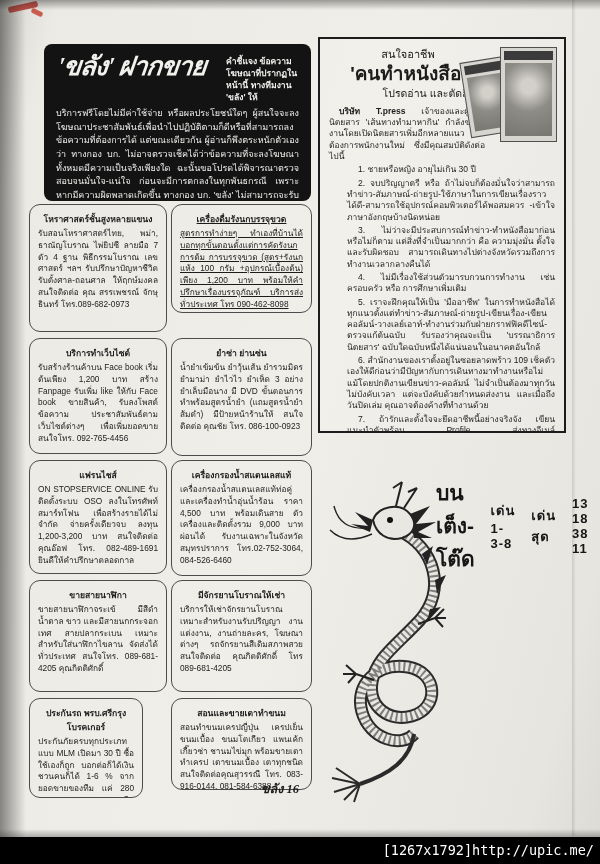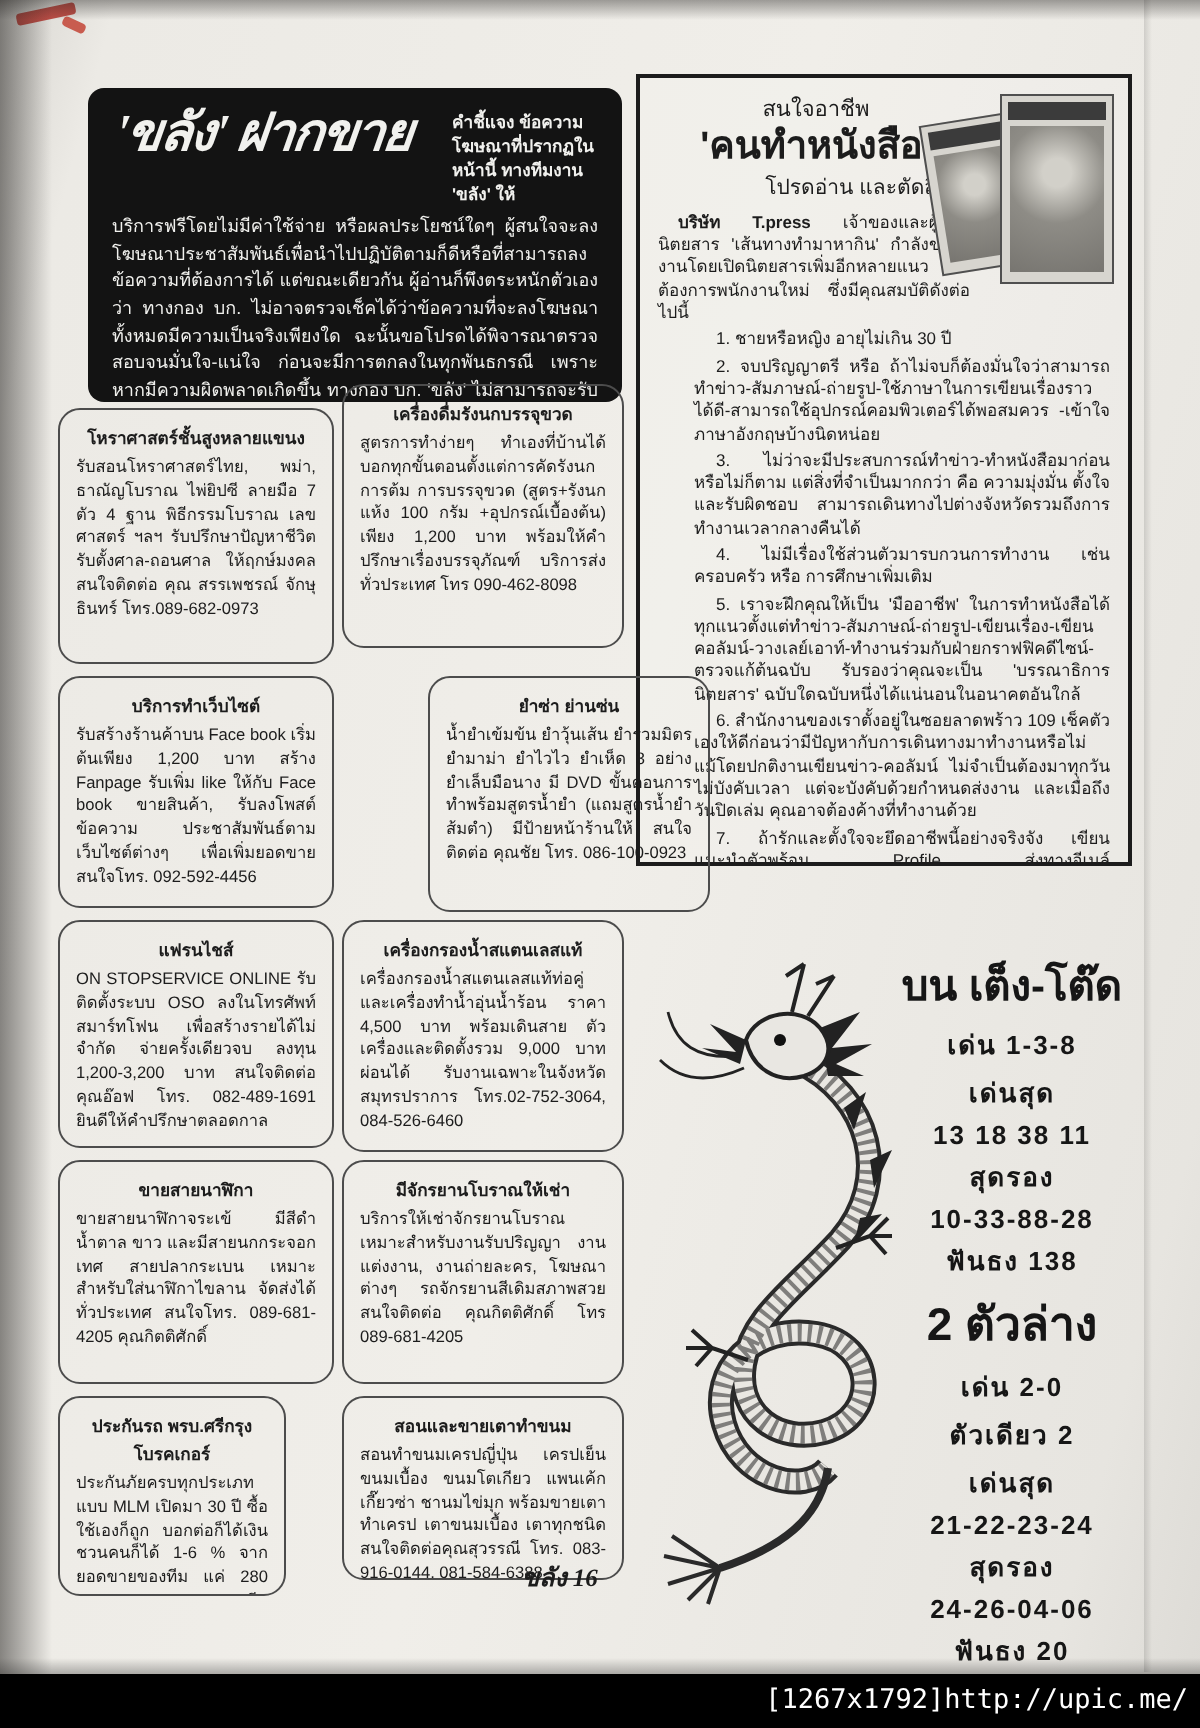--- a/index.html
+++ b/index.html
@@ -51,21 +51,21 @@
   .cover .photo{position:absolute;left:4px;right:4px;top:15px;bottom:5px;
     background:radial-gradient(circle at 50% 32%,#d2d0c9 13%,#8e8c86 46%,#777570 100%);}
   .cover1{width:46px;height:76px;left:4px;top:12px;transform:rotate(-9deg);}
   .cover2{width:57px;height:95px;right:0;top:0;}
 
   
   .lotto-title{position:absolute;left:326px;top:437px;width:248px;text-align:center;
     font-size:31px;font-weight:900;letter-spacing:0;color:#0d0d0d;
     text-shadow:1px 0 #0d0d0d,0 1px #0d0d0d;}
   .lotto-col{position:absolute;left:436px;top:476px;width:140px;display:flex;
-    flex-direction:column;align-items:center;gap:3px;font-weight:bold;color:#161616;}
+    flex-direction:row;align-items:center;gap:16px;font-weight:bold;color:#161616;}
   .lotto-line{font-size:13px;letter-spacing:1px;}
   .lotto-line.xl{font-size:21px;letter-spacing:0;}
   .lotto-line.xxl{font-size:23px;letter-spacing:0;}
   .dragon{position:absolute;left:318px;top:468px;}
 
   .pagefoot{position:absolute;left:261px;top:779px;font-weight:bold;font-style:italic;
     font-size:12.5px;font-family:"Liberation Serif",serif;text-align:right;}
 
   .watermark{position:absolute;left:0;right:0;bottom:0;height:27px;background:#000;color:#fff;
     font-family:"DejaVu Sans Mono",monospace;font-size:13.5px;text-align:right;
@@ -111,40 +111,40 @@
     <div class="job-item">7. ถ้ารักและตั้งใจจะยึดอาชีพนี้อย่างจริงจัง เขียนแนะนำตัวพร้อม Profile ส่งทางอีเมล์ poonphet@hotmail.com ภายในไม่เกินสิ้นเดือนกุมภาพันธ์ 2557 ทางเราจะนัดสัมภาษณ์คุณโดยเร็วที่สุด</div>
 
   </div>
 
   <div class="adbox" style="left:29px;top:204px;width:138px;height:128px;">
     <div class="ad-title">โหราศาสตร์ชั้นสูงหลายแขนง</div>
     <div class="ad-body">รับสอนโหราศาสตร์ไทย, พม่า, ธาณัญโบราณ ไพ่ยิปซี ลายมือ 7 ตัว 4 ฐาน พิธีกรรมโบราณ เลขศาสตร์ ฯลฯ รับปรึกษาปัญหาชีวิต รับตั้งศาล-ถอนศาล ให้ฤกษ์มงคล สนใจติดต่อ คุณ สรรเพชรณ์ จักษุธินทร์ โทร.089-682-0973</div>
   </div>
   <div class="adbox" style="left:29px;top:338px;width:138px;height:116px;">
     <div class="ad-title">บริการทำเว็บไซต์</div>
-    <div class="ad-body">รับสร้างร้านค้าบน Face book เริ่มต้นเพียง 1,200 บาท สร้าง Fanpage รับเพิ่ม like ให้กับ Face book ขายสินค้า, รับลงโพสต์ข้อความ ประชาสัมพันธ์ตามเว็บไซต์ต่างๆ เพื่อเพิ่มยอดขาย สนใจโทร. 092-592-4456</div>
+    <div class="ad-body">รับสร้างร้านค้าบน Face book เริ่มต้นเพียง 1,200 บาท สร้าง Fanpage รับเพิ่ม like ให้กับ Face book ขายสินค้า, รับลงโพสต์ข้อความ ประชาสัมพันธ์ตามเว็บไซต์ต่างๆ เพื่อเพิ่มยอดขาย สนใจโทร. 092-765-4456</div>
   </div>
   <div class="adbox" style="left:29px;top:460px;width:138px;height:114px;">
     <div class="ad-title">แฟรนไชส์</div>
     <div class="ad-body">ON STOPSERVICE ONLINE รับติดตั้งระบบ OSO ลงในโทรศัพท์สมาร์ทโฟน เพื่อสร้างรายได้ไม่จำกัด จ่ายครั้งเดียวจบ ลงทุน 1,200-3,200 บาท สนใจติดต่อ คุณอ๊อฟ โทร. 082-489-1691 ยินดีให้คำปรึกษาตลอดกาล</div>
   </div>
   <div class="adbox" style="left:29px;top:580px;width:138px;height:112px;">
     <div class="ad-title">ขายสายนาฬิกา</div>
     <div class="ad-body">ขายสายนาฬิกาจระเข้ มีสีดำ น้ำตาล ขาว และมีสายนกกระจอกเทศ สายปลากระเบน เหมาะสำหรับใส่นาฬิกาไขลาน จัดส่งได้ทั่วประเทศ สนใจโทร. 089-681-4205 คุณกิตติศักดิ์</div>
   </div>
   <div class="adbox" style="left:29px;top:698px;width:114px;height:100px;">
     <div class="ad-title">ประกันรถ พรบ.ศรีกรุงโบรคเกอร์</div>
     <div class="ad-body">ประกันภัยครบทุกประเภท แบบ MLM เปิดมา 30 ปี ซื้อใช้เองก็ถูก บอกต่อก็ได้เงิน ชวนคนก็ได้ 1-6 % จากยอดขายของทีม แค่ 280 บาท ตลอดชีพ www.20insure.com/s127s3648</div>
   </div>
 
-  <div class="adbox" style="left:171px;top:192px;width:141px;height:132px;">
+  <div class="adbox" style="left:171px;top:204px;width:141px;height:109px;text-decoration:underline;">
     <div class="ad-title">เครื่องดื่มรังนกบรรจุขวด</div>
     <div class="ad-body">สูตรการทำง่ายๆ ทำเองที่บ้านได้ บอกทุกขั้นตอนตั้งแต่การคัดรังนก การต้ม การบรรจุขวด (สูตร+รังนกแห้ง 100 กรัม +อุปกรณ์เบื้องต้น) เพียง 1,200 บาท พร้อมให้คำปรึกษาเรื่องบรรจุภัณฑ์ บริการส่งทั่วประเทศ โทร 090-462-8098</div>
   </div>
-  <div class="adbox" style="left:171px;top:338px;width:141px;height:118px;margin-left:43px;">
+  <div class="adbox" style="left:171px;top:338px;width:141px;height:118px;">
     <div class="ad-title">ยำซ่า ย่านซ่น</div>
     <div class="ad-body">น้ำยำเข้มข้น ยำวุ้นเส้น ยำรวมมิตร ยำมาม่า ยำไวไว ยำเห็ด 3 อย่าง ยำเล็บมือนาง มี DVD ขั้นตอนการทำพร้อมสูตรน้ำยำ (แถมสูตรน้ำยำส้มตำ) มีป้ายหน้าร้านให้ สนใจติดต่อ คุณชัย โทร. 086-100-0923</div>
   </div>
   <div class="adbox" style="left:171px;top:460px;width:141px;height:116px;">
     <div class="ad-title">เครื่องกรองน้ำสแตนเลสแท้</div>
     <div class="ad-body">เครื่องกรองน้ำสแตนเลสแท้ท่อคู่ และเครื่องทำน้ำอุ่นน้ำร้อน ราคา 4,500 บาท พร้อมเดินสาย ตัวเครื่องและติดตั้งรวม 9,000 บาท ผ่อนได้ รับงานเฉพาะในจังหวัดสมุทรปราการ โทร.02-752-3064, 084-526-6460</div>
   </div>
   <div class="adbox" style="left:171px;top:580px;width:141px;height:112px;">
     <div class="ad-title">มีจักรยานโบราณให้เช่า</div>
     <div class="ad-body">บริการให้เช่าจักรยานโบราณ เหมาะสำหรับงานรับปริญญา งานแต่งงาน, งานถ่ายละคร, โฆษณาต่างๆ รถจักรยานสีเดิมสภาพสวย สนใจติดต่อ คุณกิตติศักดิ์ โทร 089-681-4205</div>

